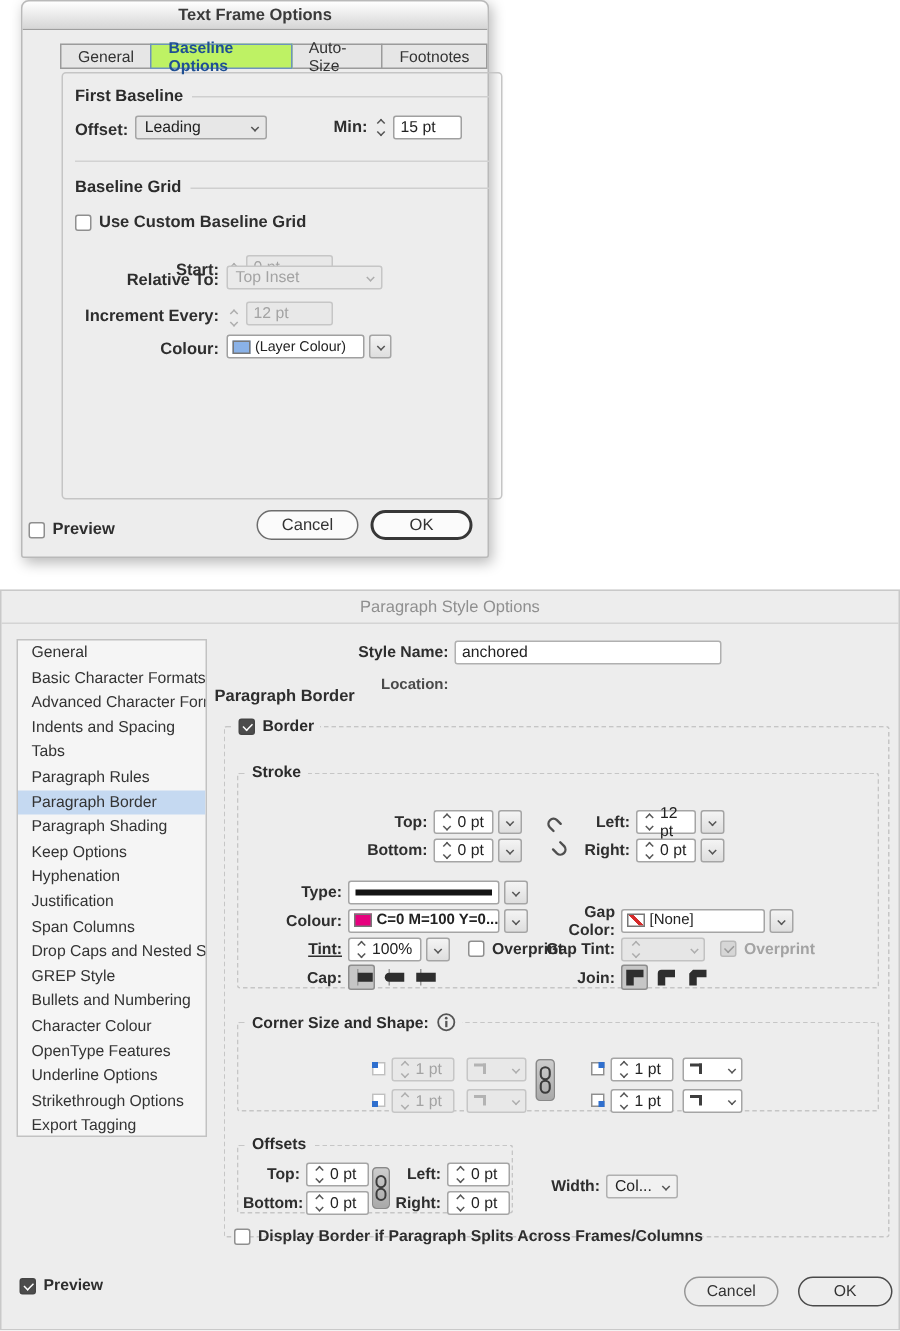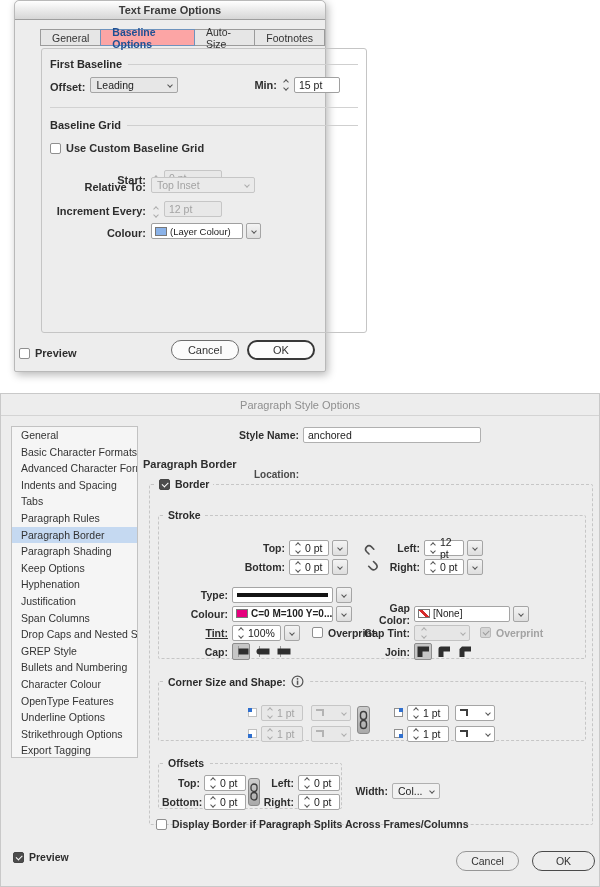--- a/index.html
+++ b/index.html
@@ -26,22 +26,22 @@
   .numbox.dis { background:#e8e8e8; border-color:#c6c6c6; color:#a3a3a3; }
   .ibtn { width:18px; height:17px; display:flex; align-items:center; justify-content:center; border:1px solid transparent; border-radius:2px; flex-shrink:0; }
   .ibtn.sel { background:#c6c6c6; border-color:#8d8d8d; }
   .swatch { width:12px; height:9px; border:1px solid #777; flex-shrink:0; }
 
   
   #dlg1 { position:absolute; left:14px; top:0; width:312px; height:372px; background:#ededed; border:1px solid #b9b9b9; border-radius:5px 5px 2px 2px; box-shadow:2px 3px 9px rgba(0,0,0,.28); font-size:11px; }
   #dlg1 .titlebar { height:19px; background:linear-gradient(#ffffff,#d6d6d6); border-bottom:1px solid #9e9e9e; border-radius:5px 5px 0 0; display:flex; align-items:center; justify-content:center; font-weight:bold; color:#3a3a3a; }
   #dlg1 .tabs { position:absolute; left:26px; top:28px; display:flex; }
   #dlg1 .tab { height:17px; padding:0 11px; background:#e6e6e6; border:1px solid #9b9b9b; margin-left:-1px; display:flex; align-items:center; font-size:10.5px; color:#333; }
-  #dlg1 .tab.selected { background:#fca5a5; border-color:#6e93bd; color:#1f4f93; font-weight:bold; position:relative; z-index:1; }
-  #dlg1 .panel { position:absolute; left:26px; top:47px; width:326px; height:285px; border:1px solid #c5c5c5; border-radius:3px; }
+  #dlg1 .tab.selected { background:#bef264; border-color:#6e93bd; color:#1f4f93; font-weight:bold; position:relative; z-index:1; }
+  #dlg1 .panel { position:absolute; left:26px; top:47px; width:294px; height:285px; border:1px solid #c5c5c5; border-radius:3px; }
   .sechead { position:absolute; left:8px; right:8px; display:flex; align-items:center; gap:6px; font-weight:bold; color:#2b2b2b; }
   .sechead::after { content:""; flex:1; border-top:1px solid #cfcfcf; }
   .p-row { position:absolute; left:8px; right:8px; height:17px; display:flex; align-items:flex-end; }
   .dd { display:flex; align-items:center; justify-content:space-between; gap:4px; height:16px; background:#e7e7e7; border:1px solid #a5a5a5; border-radius:2px; padding:0 5px; font-size:10.5px; color:#222; flex-shrink:0; }
   .dd.dis { color:#a3a3a3; background:#eaeaea; border-color:#c6c6c6; }
   .fld { display:flex; align-items:center; gap:3px; height:16px; background:#fff; border:1px solid #a0a0a0; border-radius:2px; padding:0 4px; font-size:10.5px; color:#222; flex-shrink:0; }
   .fld.dis { background:#e8e8e8; border-color:#c6c6c6; color:#a3a3a3; }
   .sep { position:absolute; left:8px; right:8px; border-top:1px solid #d2d2d2; }
   .macbtn { position:absolute; top:339px; width:68px; height:20px; border-radius:10px; background:#fbfbfb; border:1px solid #6d6d6d; display:flex; align-items:center; justify-content:center; font-size:11px; color:#333; }
   .macbtn.default { border:2px solid #373737; }
@@ -228,21 +228,21 @@
         <div class="side-item"><span>Bullets and Numbering</span></div>
         <div class="side-item"><span>Character Colour</span></div>
         <div class="side-item"><span>OpenType Features</span></div>
         <div class="side-item"><span>Underline Options</span></div>
         <div class="side-item"><span>Strikethrough Options</span></div>
         <div class="side-item"><span>Export Tagging</span></div>
       </div>
 
     <span class="lbl abs" style="left:170px; top:35px; width:128px; justify-content:flex-end;">Style Name:</span>
     <input id="stylename-input" value="anchored" style="">
-    <span class="lbl abs" style="left:216px; top:75px; width:82px; justify-content:flex-end; font-size:10px; color:#4a4a4a;">Location:</span>
+    <span class="lbl abs" style="left:216px; top:57px; width:82px; justify-content:flex-end; font-size:10px; color:#4a4a4a;">Location:</span>
     <span class="lbl abs" style="left:142px; top:64px; font-size:11px;">Paragraph Border</span>
 
     <fieldset style="left:148px; top:84px; width:444px; height:347px;">
       <legend>
         <span class="chk checked"></span>
         <span>Border</span>
       </legend>
 
       <fieldset style="left:8px; top:19px; width:428px; height:150px;">
         <legend>
@@ -573,21 +573,21 @@
           </div>
         </div>
         <div class="linkbtn" style="left:89px; top:9px; height:28px; width:12px;">
           <svg width="8" height="18" viewBox="0 0 8 18">
               <rect x="1" y="1" width="6" height="7.5" rx="3" fill="none" stroke="#3c3c3c" stroke-width="1.3"></rect>
               <rect x="1" y="9.5" width="6" height="7.5" rx="3" fill="none" stroke="#3c3c3c" stroke-width="1.3"></rect>
             </svg>
         </div>
       </fieldset>
 
-      <div class="srow" style="left:180px; top:292px; height:17px;align-items:center;">
+      <div class="srow" style="left:192px; top:292px; height:17px;align-items:center;">
         <span class="lbl tr" style="width:58px;">Width:</span>
         <span class="gap4"></span>
         <div class="ddl" style="width:48px;">
           <span>Col...</span>
           <i class="cd"></i>
         </div>
       </div>
 
       <div class="srow" style="left:6px; top:326px; height:16px;">
         <span class="chk"></span>

